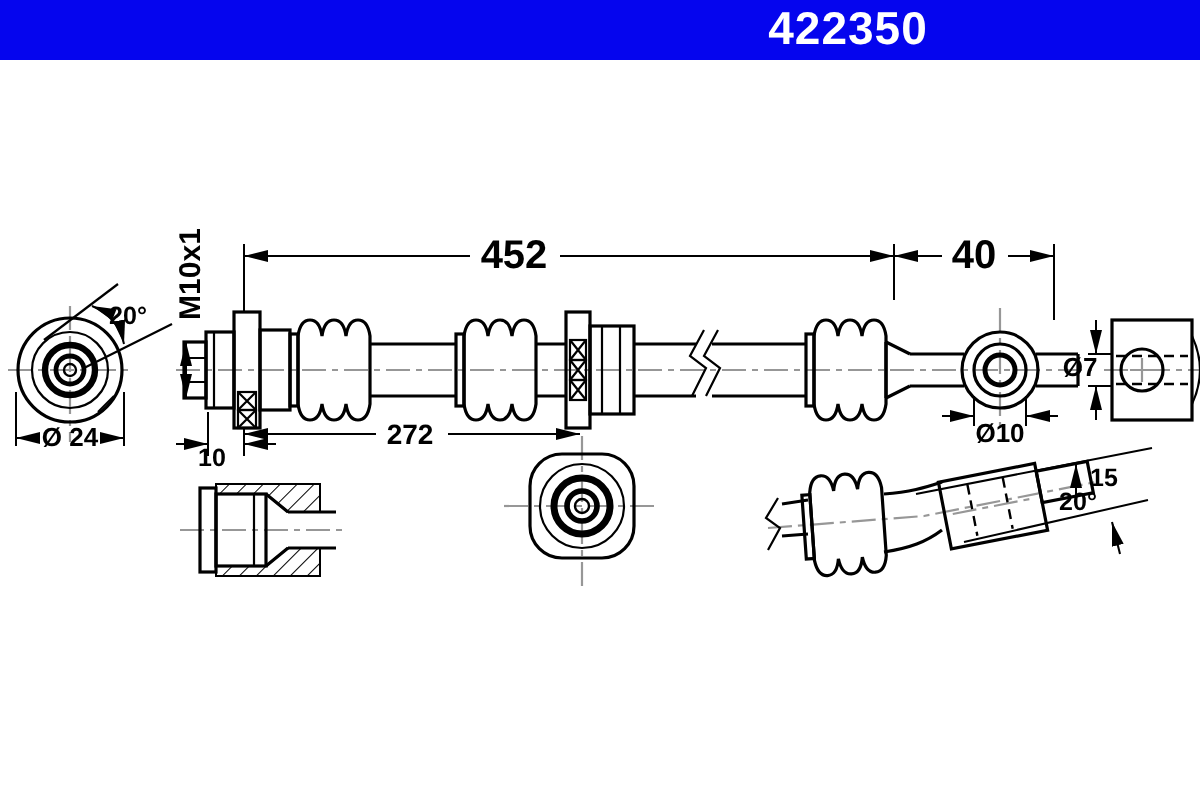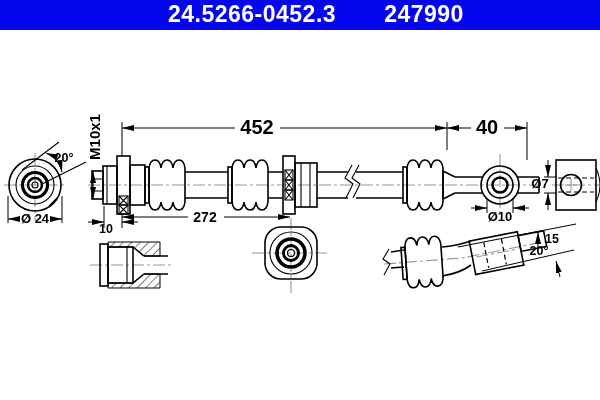--- a/index.html
+++ b/index.html
@@ -21,22 +21,21 @@
   .tb{font-size:20px;}
   .tm{font-size:14px;}
   .t{font-size:13px;}
   .ts{font-size:12.5px;}
 </style>
 </head>
 <body>
 
 <div class="page">
   <div class="header">
-    <span class="pn">24.5266-0452.3</span>
-    <span class="rn">247990</span>
+    <span class="rn">422350</span>
   </div>
 
   <svg width="600" height="400" viewBox="0 0 600 400">
     <defs>
       <marker id="ae" markerUnits="userSpaceOnUse" markerWidth="13" markerHeight="8" refX="12" refY="4" orient="auto">
         <path d="M0,1 L12,4 L0,7 Z" fill="#000"></path>
       </marker>
       <marker id="as" markerUnits="userSpaceOnUse" markerWidth="13" markerHeight="8" refX="0" refY="4" orient="auto">
         <path d="M12,1 L0,4 L12,7 Z" fill="#000"></path>
       </marker>

